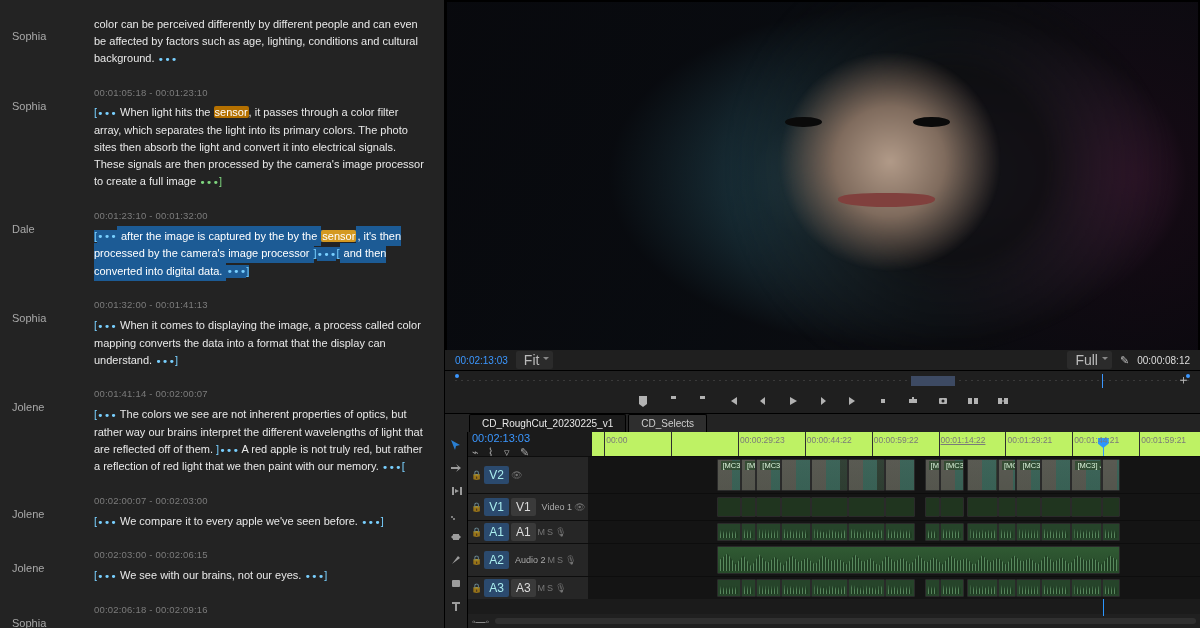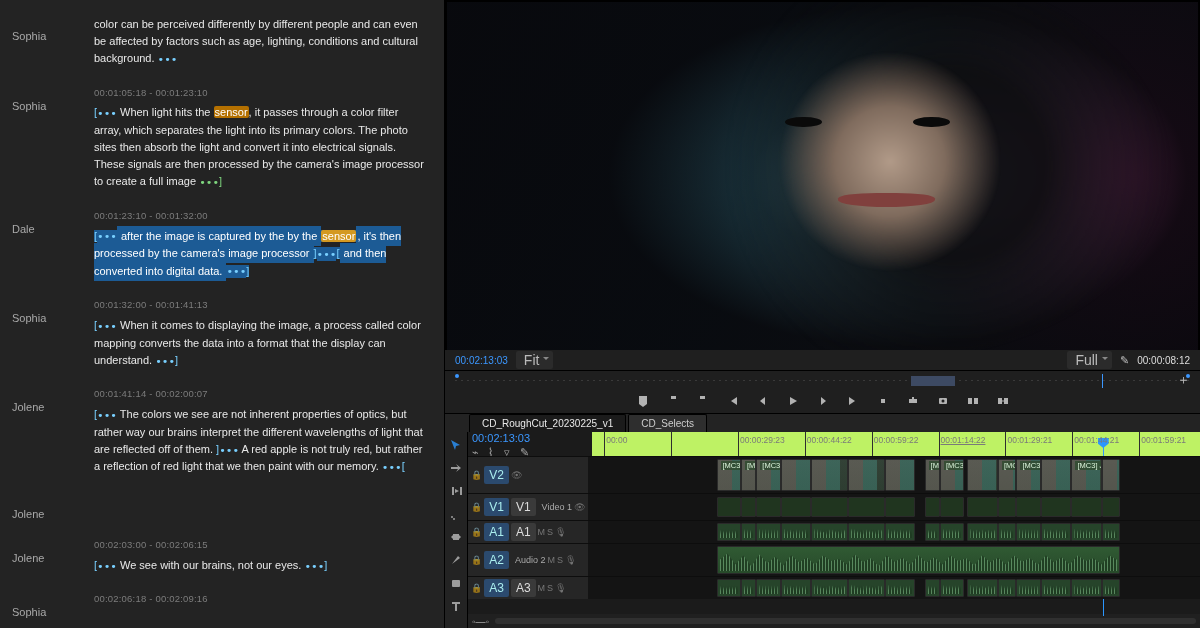--- a/index.html
+++ b/index.html
@@ -141,20 +141,21 @@
       <div class="entry">
         <div class="speaker-col">Sophia</div>
         <div class="body-col"><div class="tc-range">00:01:32:00 - 00:01:41:13</div><span class="txt"><span class="brk">[</span><span class="dots">•••</span><span> When it comes to displaying the image, a process called color mapping converts the data into a format that the display can understand. </span><span class="dots">•••</span><span class="brk">]</span></span></div>
       </div>
       <div class="entry">
         <div class="speaker-col">Jolene</div>
         <div class="body-col"><div class="tc-range">00:01:41:14 - 00:02:00:07</div><span class="txt"><span class="brk">[</span><span class="dots">•••</span><span> The colors we see are not inherent properties of optics, but rather way our brains interpret the different wavelengths of light that are reflected off of them. </span><span class="brk">]</span><span class="dots">•••</span><span> A red apple is not truly red, but rather a reflection of red light that we then paint with our memory. </span><span class="dots">•••</span><span class="brk">[</span></span></div>
       </div>
       <div class="entry">
         <div class="speaker-col">Jolene</div>
+        <div class="body-col"><div class="tc-range">00:02:00:07 - 00:02:03:00</div><span class="txt"><span class="brk">[</span><span class="dots">•••</span><span> We compare it to every apple we've seen before. </span><span class="dots">•••</span><span class="brk">]</span></span></div>
       </div>
       <div class="entry">
         <div class="speaker-col">Jolene</div>
         <div class="body-col"><div class="tc-range">00:02:03:00 - 00:02:06:15</div><span class="txt"><span class="brk">[</span><span class="dots">•••</span><span> We see with our brains, not our eyes. </span><span class="dots">•••</span><span class="brk">]</span></span></div>
       </div>
       <div class="entry">
         <div class="speaker-col">Sophia</div>
         <div class="body-col">
           <div class="tc-range">00:02:06:18 - 00:02:09:16</div>
         </div>

